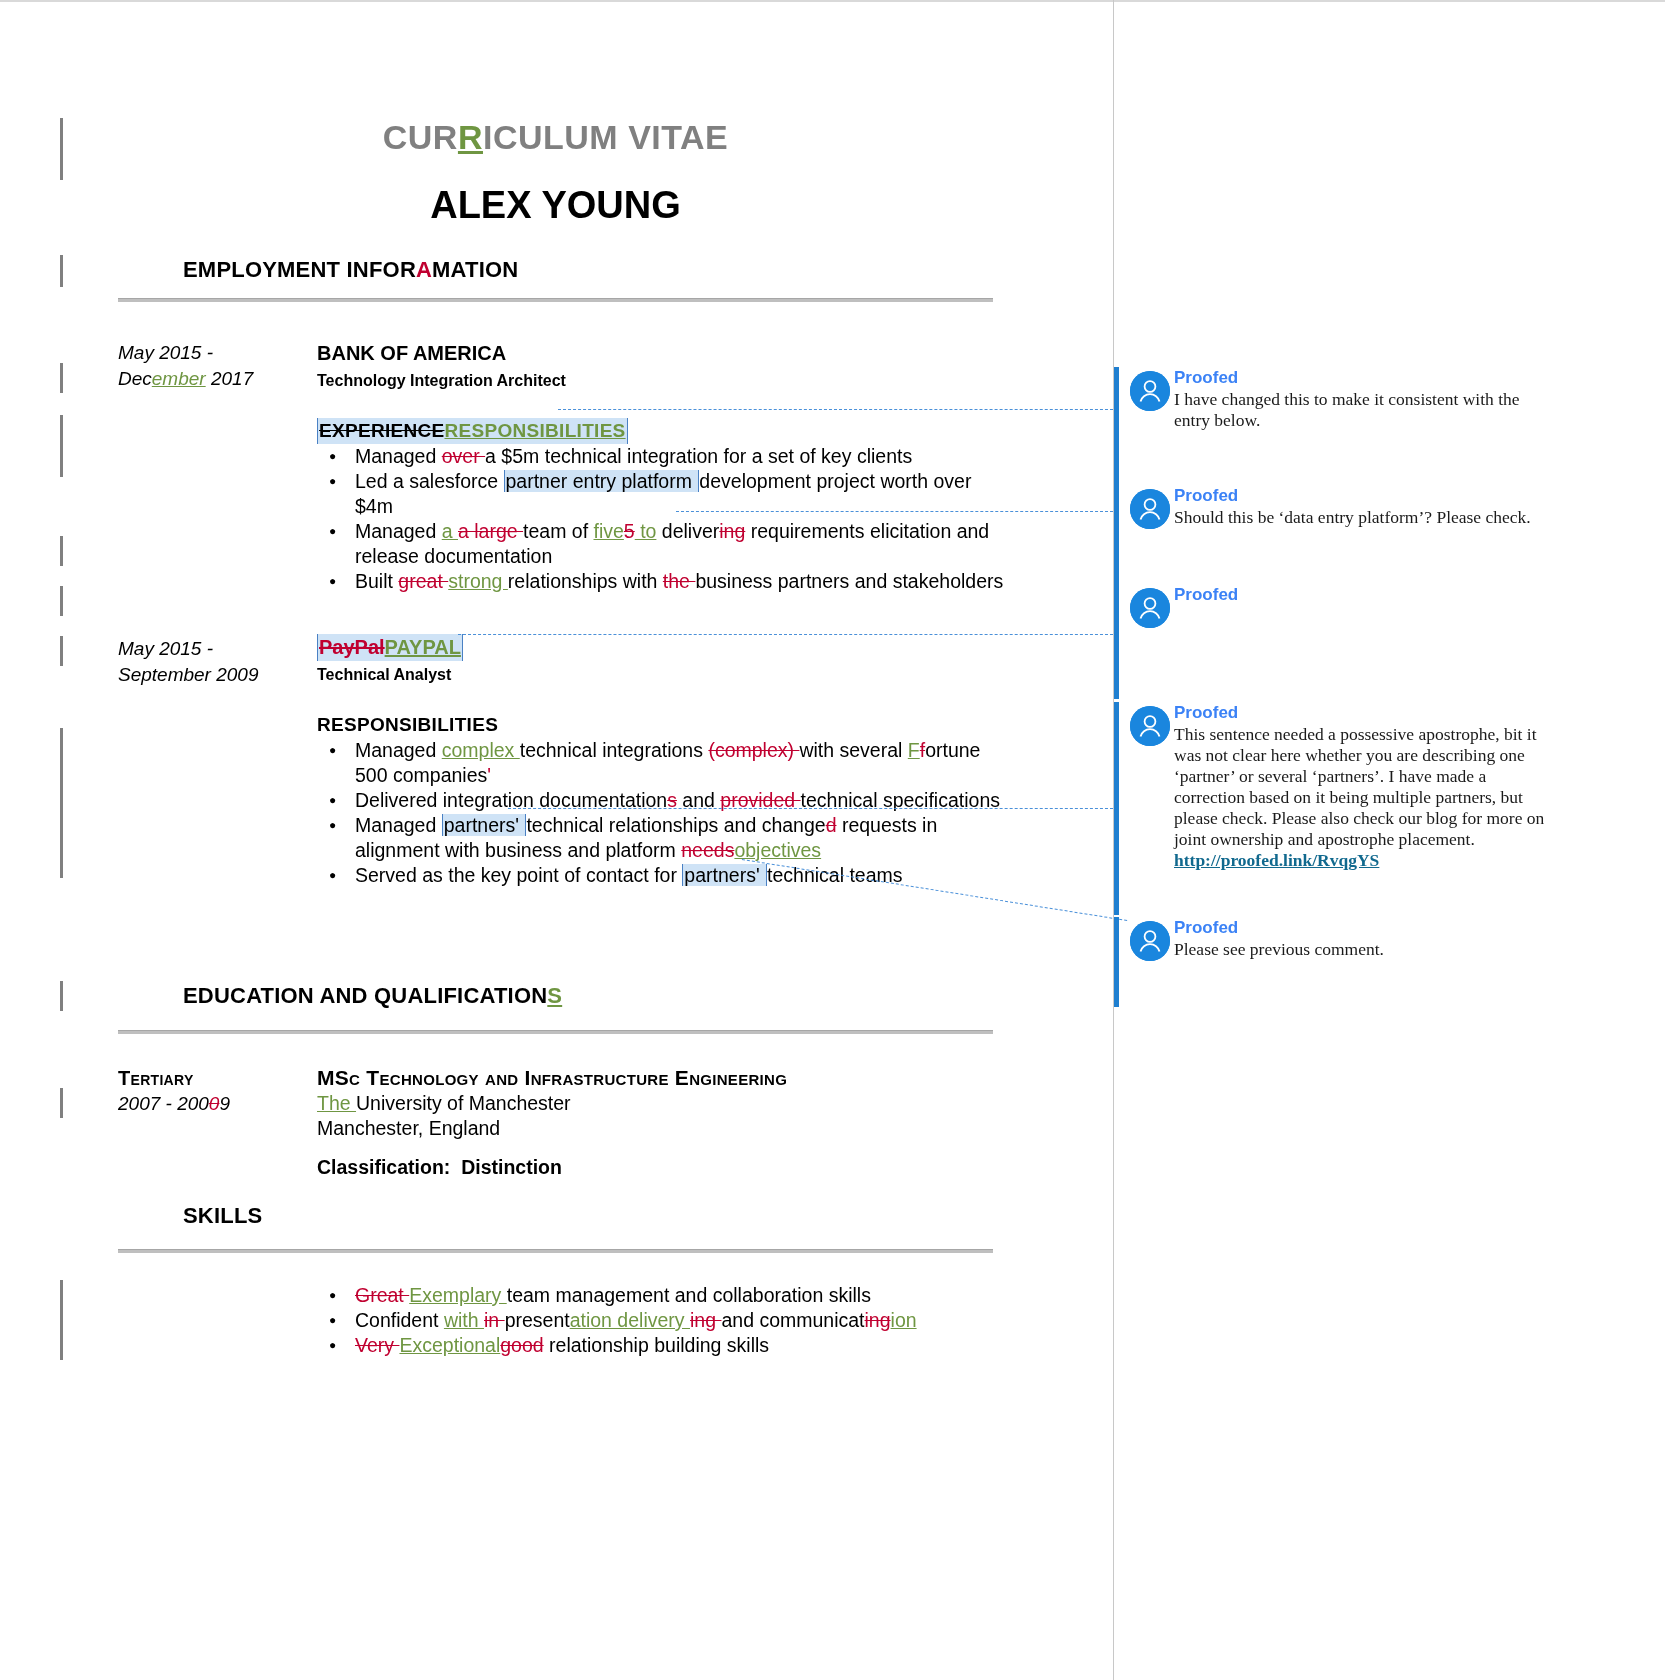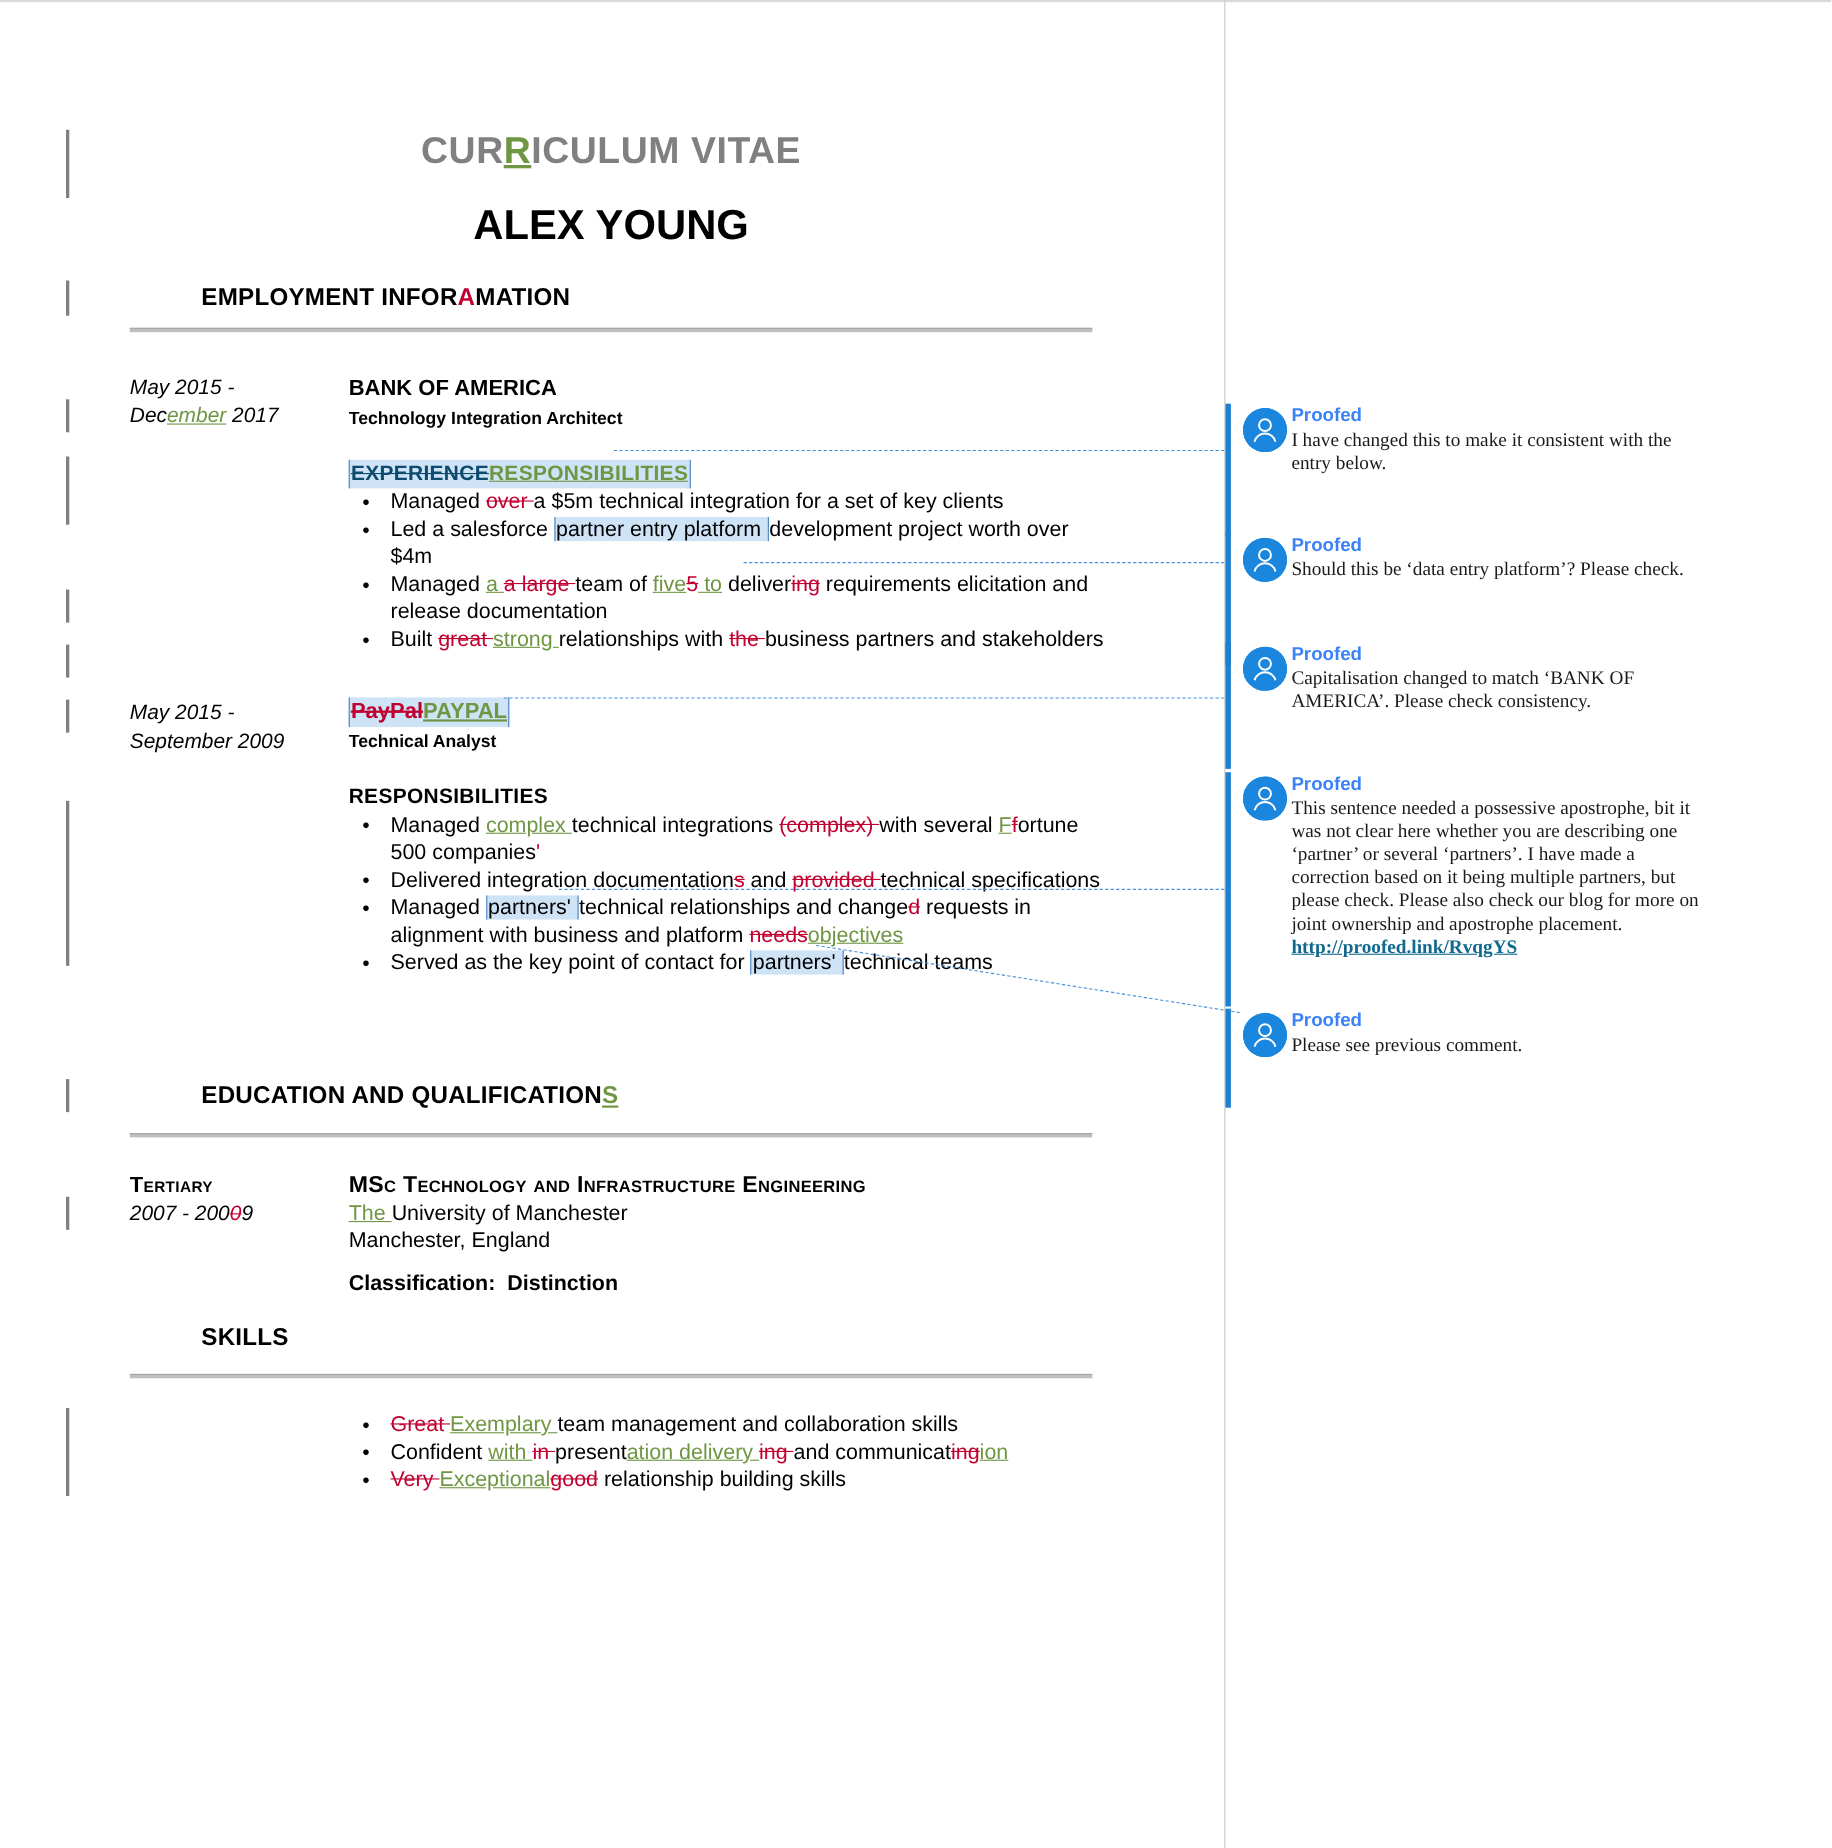--- a/index.html
+++ b/index.html
@@ -142,21 +142,21 @@
   }
 
   .subhead {
     font-size: 19px;
     font-weight: bold;
     font-variant: small-caps;
     letter-spacing: .3px;
     line-height: 26px;
     display: inline-block;
   }
-  .subhead .del { color:#0c4a6e; text-decoration: line-through; }
+  .subhead .del { color:#000000; text-decoration: line-through; }
   .subhead .ins { color:#6f9642; text-decoration: underline; }
 
   ul.bullets {
     margin: 0;
     padding: 0 0 0 38px;
     list-style: none;
   }
   ul.bullets li {
     position: relative;
     font-size: 19.5px;
@@ -392,21 +392,20 @@
       <div class="comment-bar" style="height:115px;"></div>
       <div class="avatar">
         <svg width="40" height="40" viewBox="0 0 40 40" aria-hidden="true">
           <circle cx="20" cy="20" r="20" fill="#1a86de"></circle>
           <circle cx="20" cy="15.5" r="5.4" fill="none" stroke="#ffffff" stroke-width="1.8"></circle>
           <path d="M10.5 30.5a9.8 9.8 0 0 1 19 0" fill="none" stroke="#ffffff" stroke-width="1.8"></path>
         </svg>
       </div>
       <div class="comment-body">
         <div class="comment-author">Proofed</div>
-        <div class="comment-text">Capitalisation changed to match ‘BANK OF AMERICA’. Please check consistency.</div>
       </div>
     </div>
 
     <div class="comment" style="top:702px;">
       <div class="comment-bar" style="height:213px;"></div>
       <div class="avatar">
         <svg width="40" height="40" viewBox="0 0 40 40" aria-hidden="true">
           <circle cx="20" cy="20" r="20" fill="#1a86de"></circle>
           <circle cx="20" cy="15.5" r="5.4" fill="none" stroke="#ffffff" stroke-width="1.8"></circle>
           <path d="M10.5 30.5a9.8 9.8 0 0 1 19 0" fill="none" stroke="#ffffff" stroke-width="1.8"></path>

